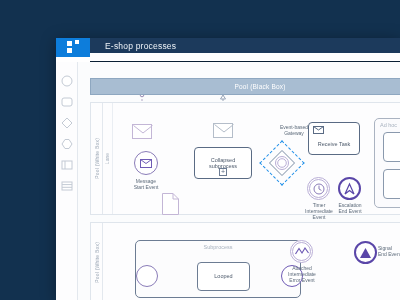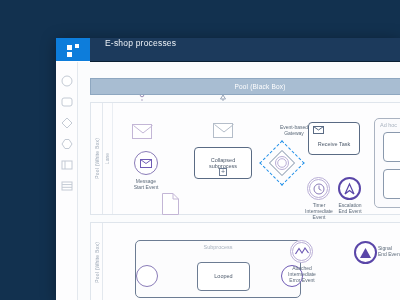--- a/index.html
+++ b/index.html
@@ -13,23 +13,23 @@
 
   
   .app{
     position:absolute;left:56px;top:38px;width:344px;height:262px;
     background:#ffffff;overflow:hidden;
     box-shadow:0 2px 14px rgba(0,0,0,.35);
   }
 
   
   .topbar{
-    position:absolute;left:0;top:0;width:344px;height:23px;
+    position:absolute;left:0;top:0;width:344px;height:15px;
     background:#1c3a5c;
-    display:flex;align-items:flex-start;
+    display:flex;align-items:center;
   }
   .logo{
     width:34px;height:23px;background:#0d7ddb;
     position:relative;flex:0 0 auto;
   }
   .logo i{position:absolute;background:#ffffff;display:block;}
   .logo i.d1{left:11px;top:7px;width:5px;height:5px;}
   .logo i.d2{left:19px;top:6px;width:4px;height:4px;}
   .logo i.d3{left:11px;top:14px;width:5px;height:5px;}
   .apptitle{

